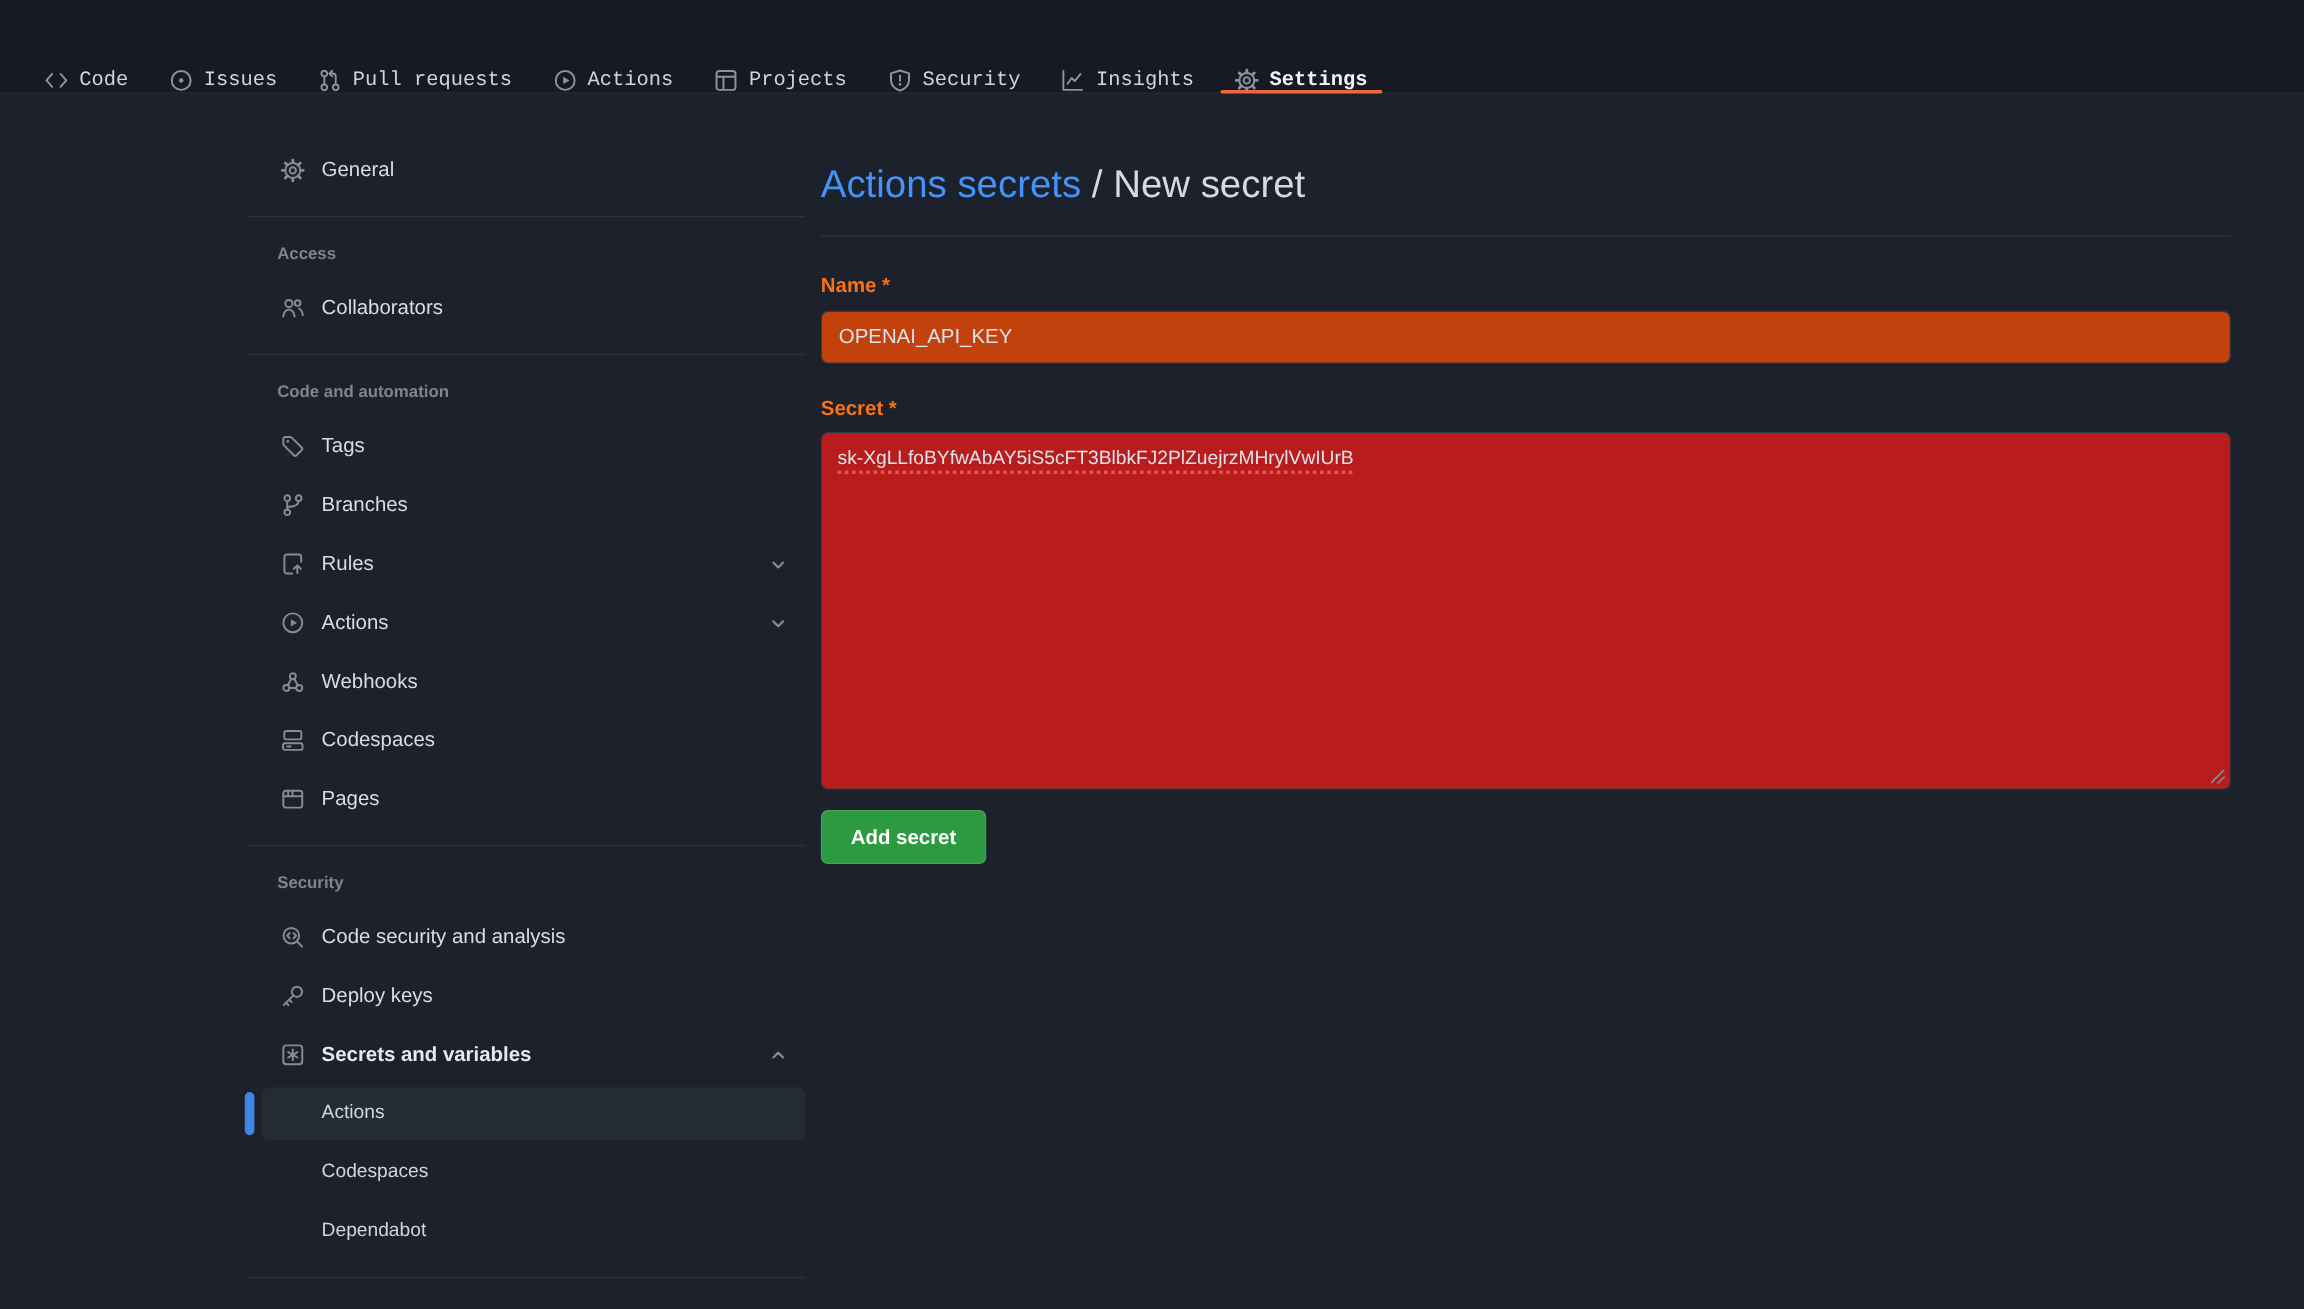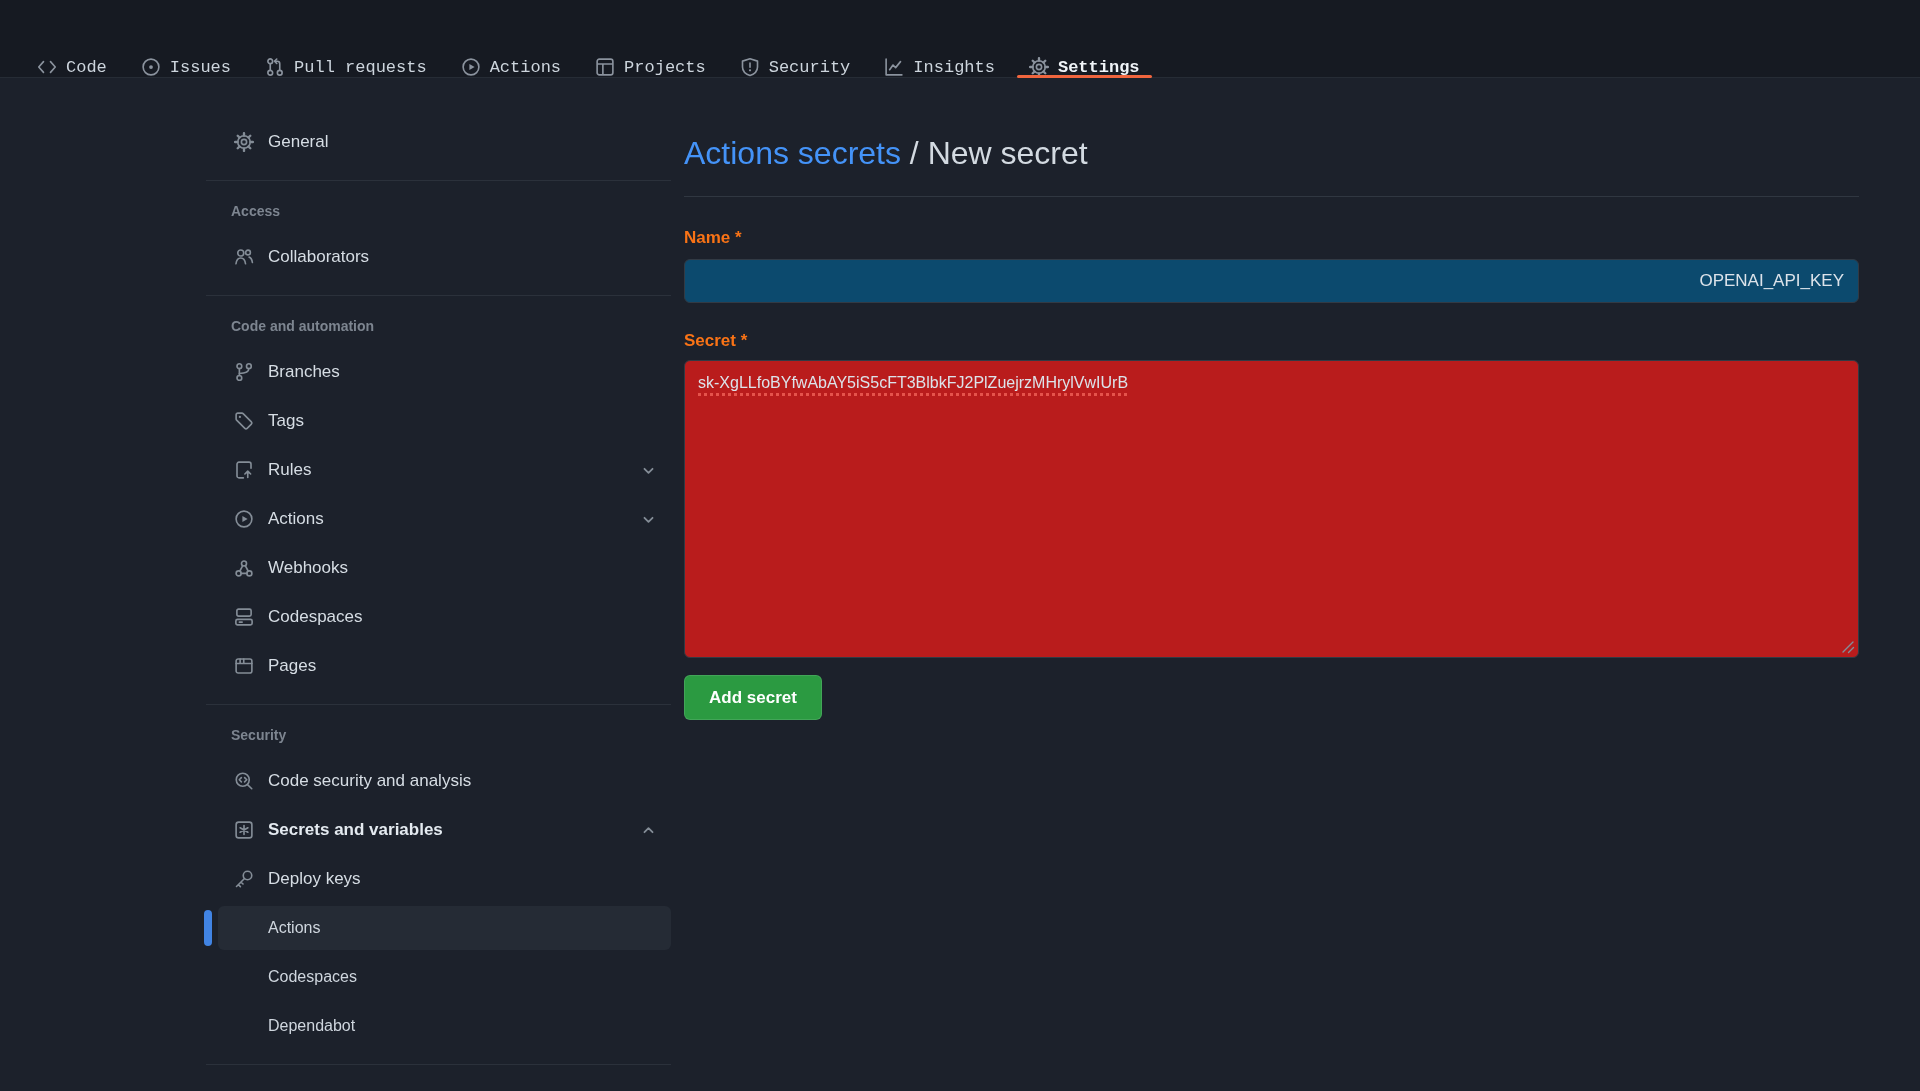--- a/index.html
+++ b/index.html
@@ -40,22 +40,22 @@
     border-radius:4px;background:var(--selected-bar);}
 
   
   .main{position:absolute;left:684px;top:78px;width:1175px;}
   .page-title{margin-top:55px;font-size:32px;font-weight:400;line-height:40px;color:#d3dae1;}
   .page-title a{color:var(--link-blue);text-decoration:none;cursor:pointer;}
   .main-divider{border-top:1px solid #303741;margin-top:23px;}
   .field-label{margin-top:30px;font-size:17px;font-weight:700;line-height:22px;color:#f97316;}
   .field-label.second{margin-top:27px;}
   .text-input{display:block;width:100%;height:44px;margin-top:10px;padding:0 14px;
-    background:#0c4a6e;border:1px solid var(--border);border-radius:6px;
-    color:#dce3ea;font-size:17px;font-family:inherit;outline:none;text-align:right;}
+    background:#c2410c;border:1px solid var(--border);border-radius:6px;
+    color:#dce3ea;font-size:17px;font-family:inherit;outline:none;}
   .secret-box{position:relative;width:100%;height:298px;margin-top:8px;padding:10px 13px;
     background:#b91c1c;border:1px solid var(--border);border-radius:6px;cursor:text;}
   .secret-text{font-size:16px;line-height:24px;color:#dce3ea;
     text-decoration:underline dotted #e5534b 2.5px;text-underline-offset:5px;}
   .resize-handle{position:absolute;right:3px;bottom:3px;width:14px;height:14px;color:#848d97;cursor:nwse-resize;}
   .btn-primary{display:inline-block;margin-top:17px;height:45px;padding:4px 24px;
     background:var(--button-green);border:1px solid rgba(240,246,252,.12);border-radius:6px;
     color:#ffffff;font-size:17px;font-weight:700;font-family:inherit;cursor:pointer;}
 </style>
 </head>
@@ -261,29 +261,29 @@
     <div class="srow">
       <svg class="icon">
         <use href="#sym-people"></use>
       </svg>
       <span class="slabel">Collaborators</span>
     </div>
     <div class="sdivider"></div>
     <div class="sheader">Code and automation</div>
     <div class="srow">
       <svg class="icon">
+        <use href="#sym-tag"></use>
+      </svg>
+      <span class="slabel">Tags</span>
+    </div>
+    <div class="srow">
+      <svg class="icon">
         <use href="#sym-git-branch"></use>
       </svg>
       <span class="slabel">Branches</span>
-    </div>
-    <div class="srow">
-      <svg class="icon">
-        <use href="#sym-tag"></use>
-      </svg>
-      <span class="slabel">Tags</span>
     </div>
     <div class="srow">
       <svg class="icon">
         <use href="#sym-rules"></use>
       </svg>
       <span class="slabel">Rules</span>
       <svg class="icon chev">
         <use href="#sym-chevron-down"></use>
       </svg>
     </div>
@@ -315,34 +315,34 @@
       <span class="slabel">Pages</span>
     </div>
     <div class="sdivider"></div>
     <div class="sheader">Security</div>
     <div class="srow">
       <svg class="icon">
         <use href="#sym-code-scan"></use>
       </svg>
       <span class="slabel">Code security and analysis</span>
     </div>
+    <div class="srow">
+      <svg class="icon">
+        <use href="#sym-key"></use>
+      </svg>
+      <span class="slabel">Deploy keys</span>
+    </div>
     <div class="srow emphasis">
       <svg class="icon">
         <use href="#sym-asterisk-box"></use>
       </svg>
       <span class="slabel">Secrets and variables</span>
       <svg class="icon chev up">
         <use href="#sym-chevron-down"></use>
       </svg>
-    </div>
-    <div class="srow">
-      <svg class="icon">
-        <use href="#sym-key"></use>
-      </svg>
-      <span class="slabel">Deploy keys</span>
     </div>
     <div class="srow sub selected">
       <span class="slabel">Actions</span>
     </div>
     <div class="srow sub">
       <span class="slabel">Codespaces</span>
     </div>
     <div class="srow sub">
       <span class="slabel">Dependabot</span>
     </div>

